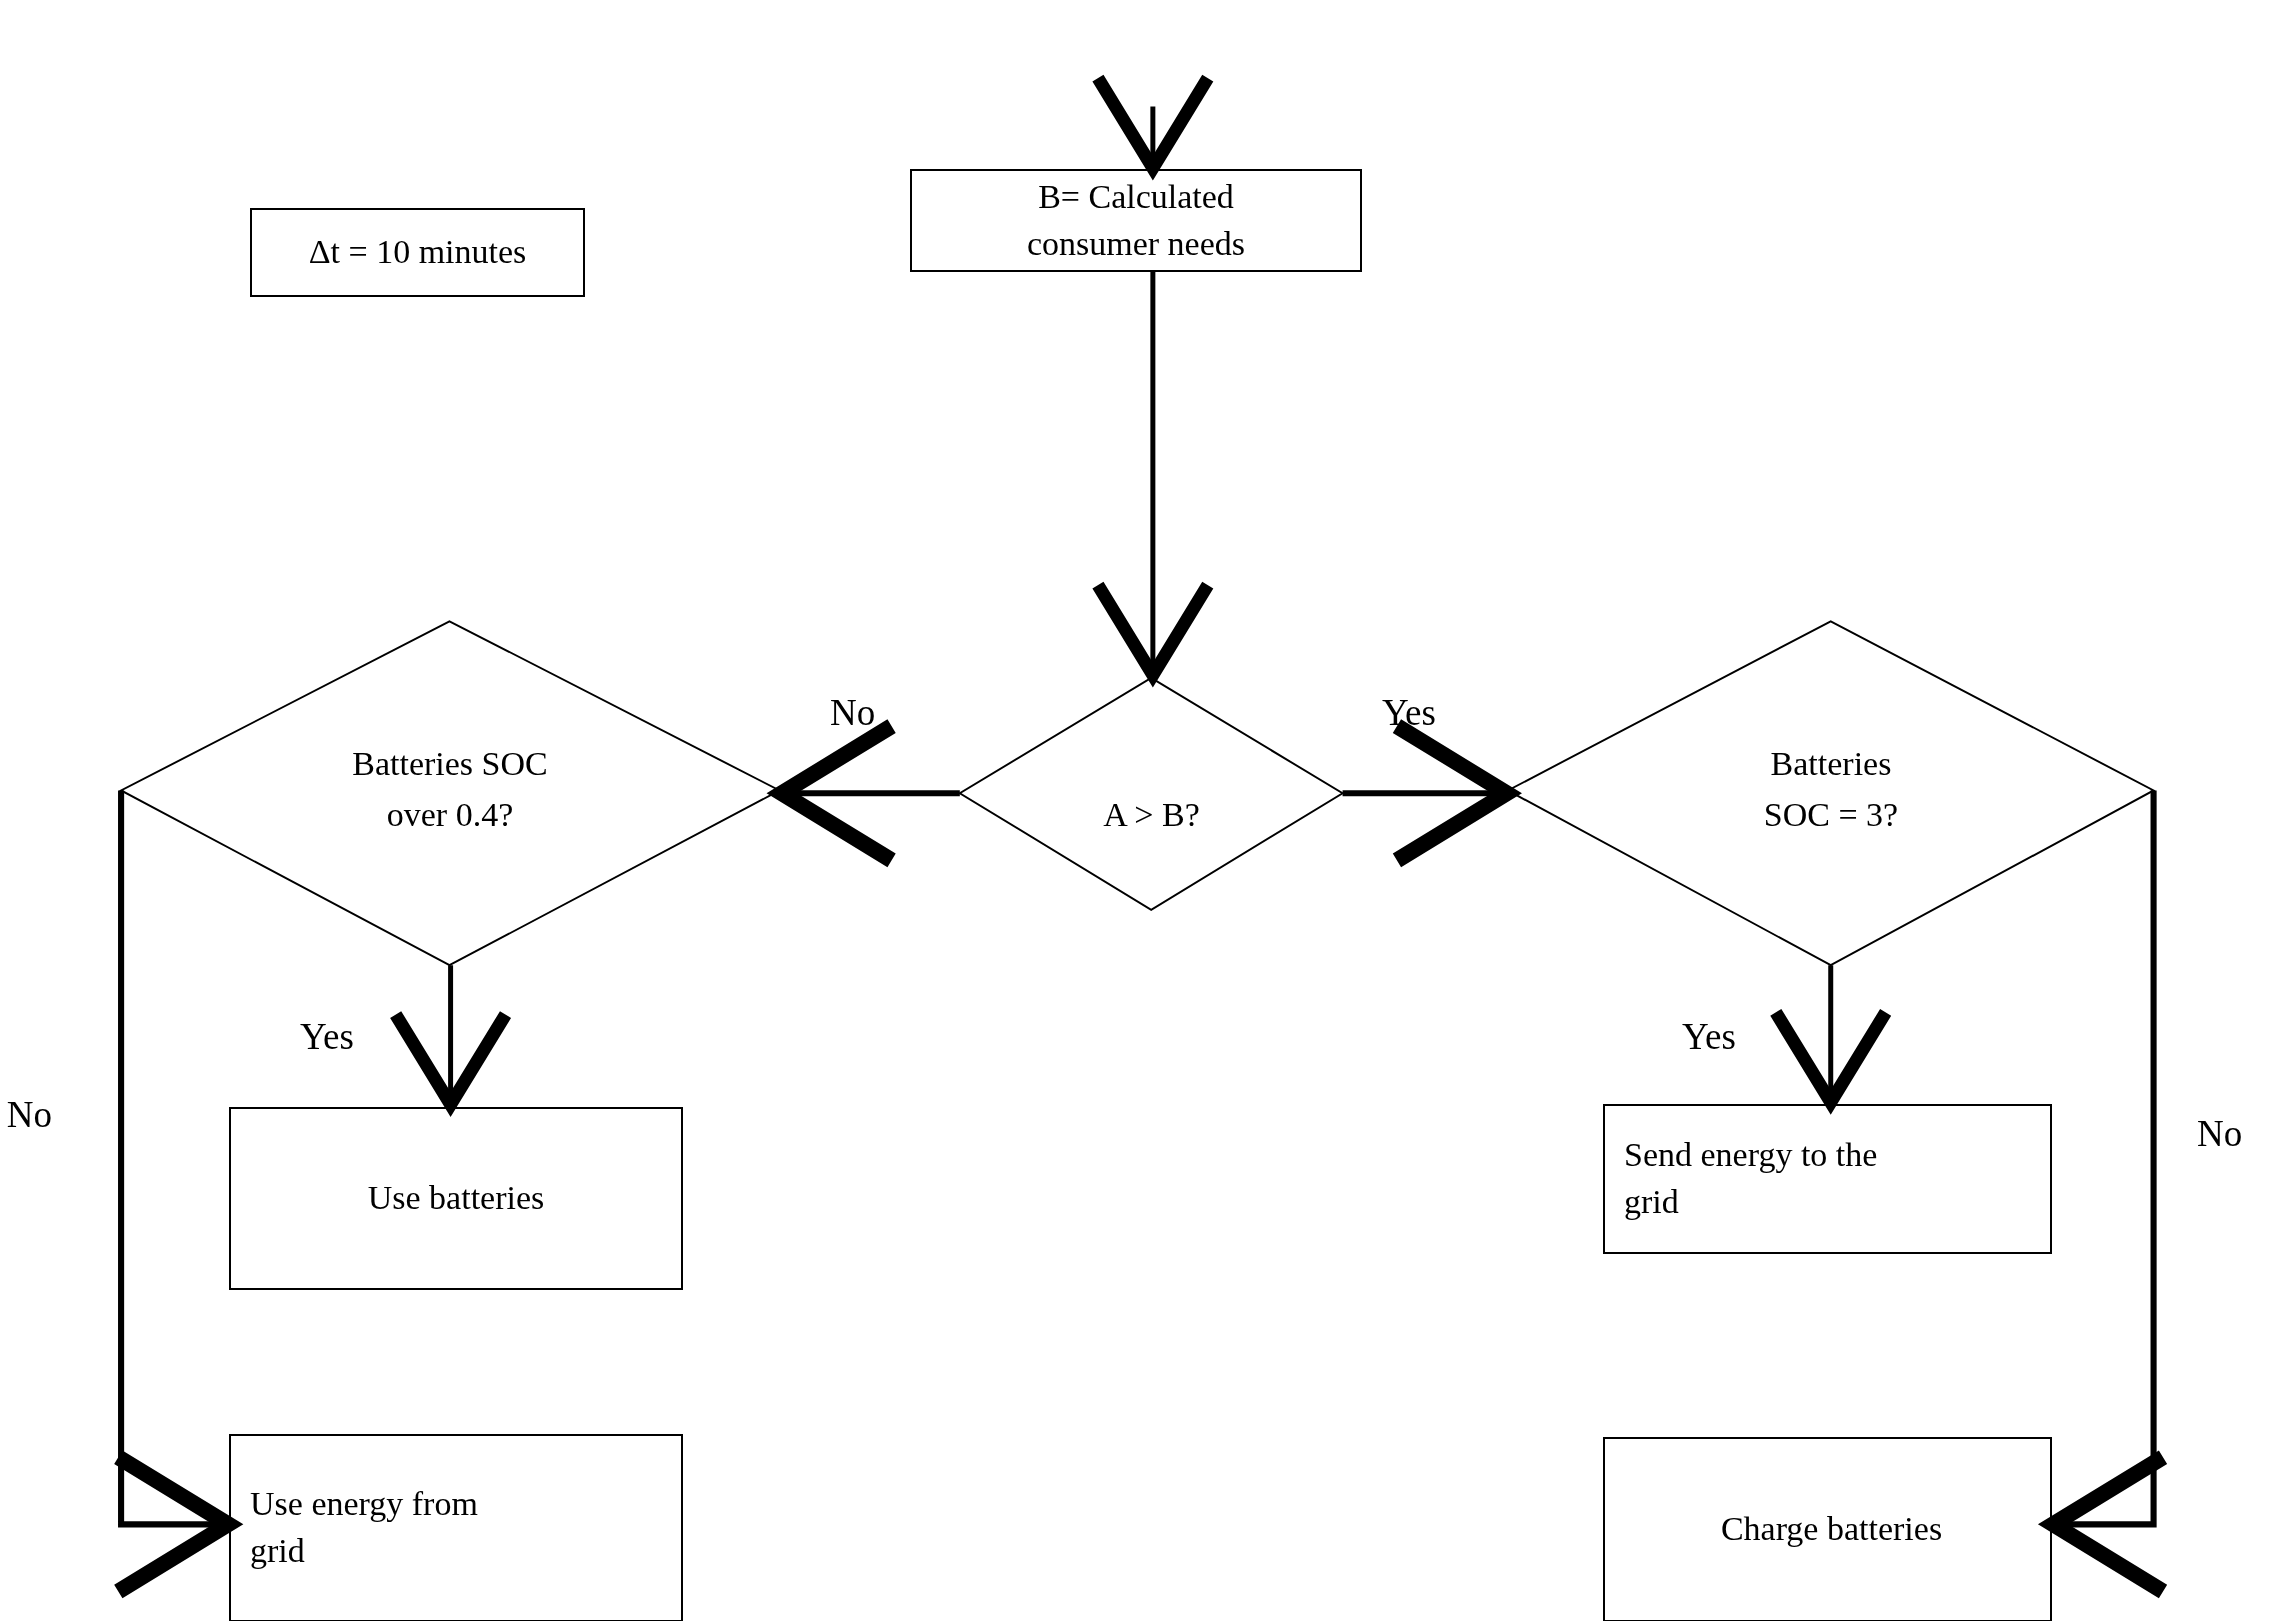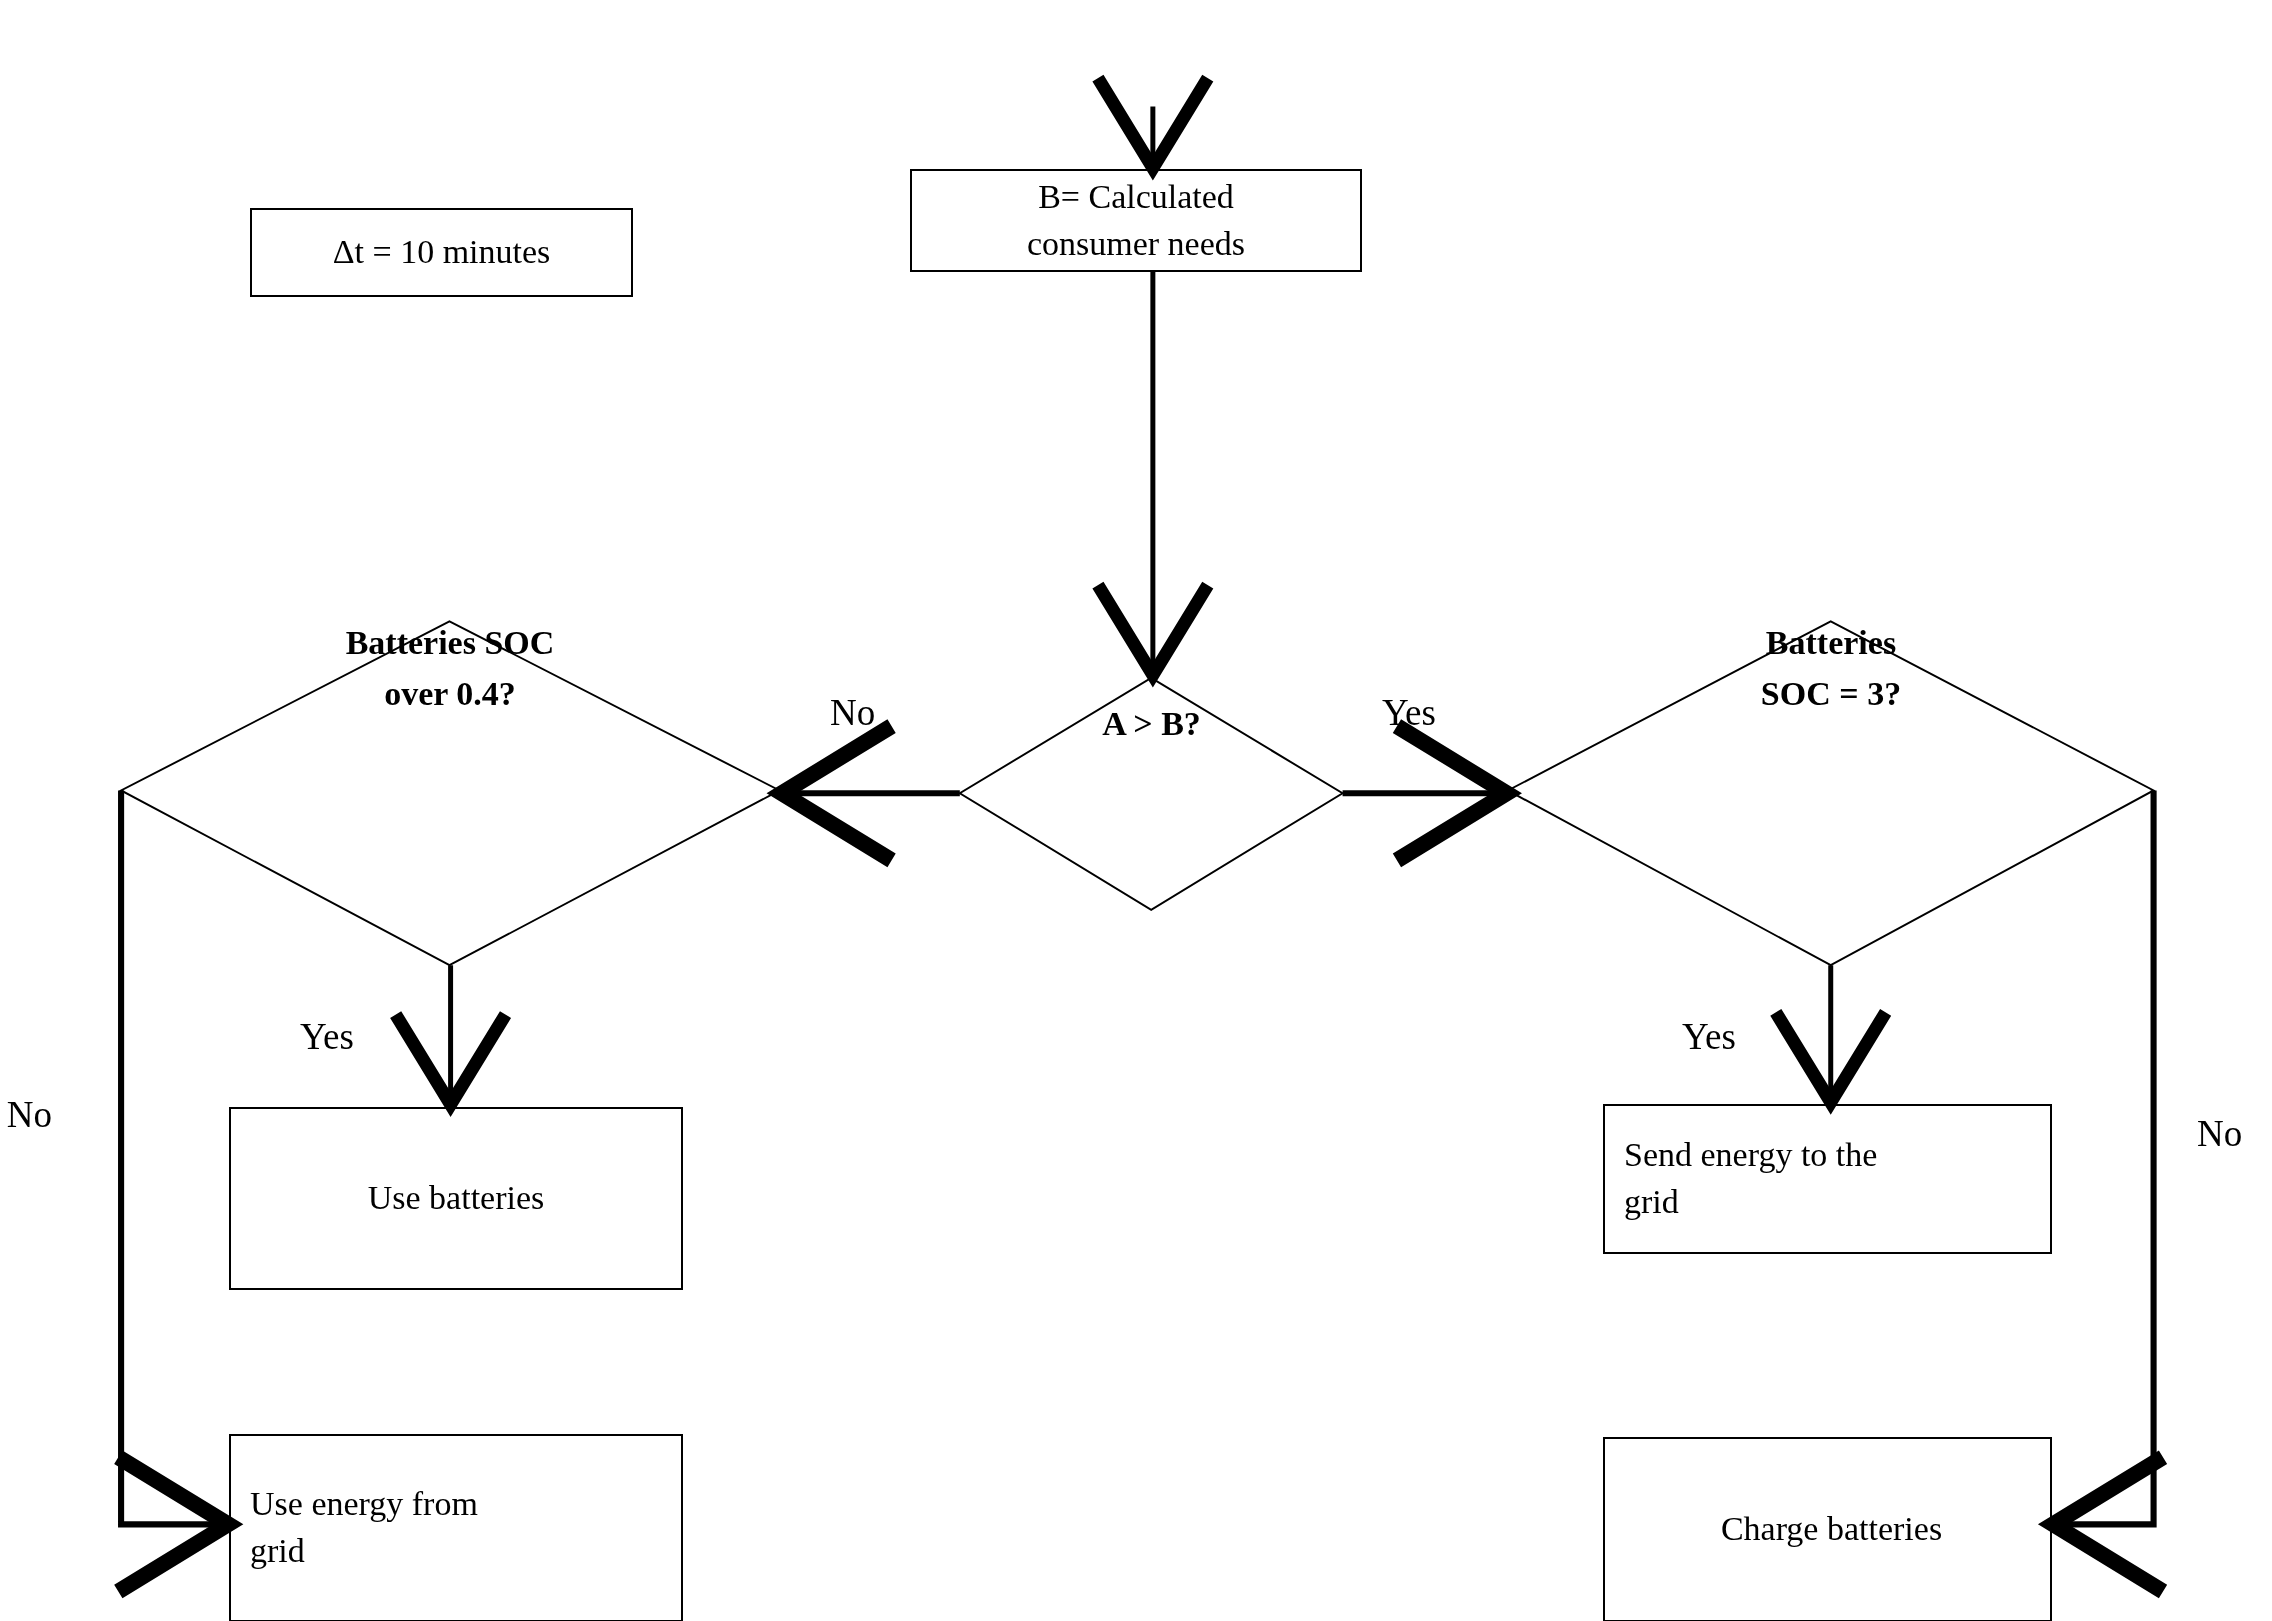--- a/index.html
+++ b/index.html
@@ -43,23 +43,22 @@
     line-height: 1.38;
     font-size: 34px;
     white-space: pre-line;
   }
   .rect.center .txt { text-align: center; }
   .rect.left    .txt { text-align: left; }
 
   .diamond-wrap {
     position: absolute;
     display: flex;
-    align-items: flex-start;
+    align-items: center;
     justify-content: center;
-    font-weight: bold;
   }
   .diamond-label {
     position: relative;
     z-index: 3;
     text-align: center;
     font-size: 34px;
     line-height: 1.5;
     white-space: pre-line;
   }
   .edge-label {
@@ -97,21 +96,21 @@
 
     <line x1="812" y1="1740" x2="812" y2="1982" stroke="#000" stroke-width="9" marker-end="url(#arrowOpen)"></line>
 
     <polyline points="218,1425 218,2748 400,2748" fill="none" stroke="#000" stroke-width="11" marker-end="url(#arrowOpen)"></polyline>
 
     <line x1="3300" y1="1740" x2="3300" y2="1978" stroke="#000" stroke-width="9" marker-end="url(#arrowOpen)"></line>
 
     <polyline points="3882,1425 3882,2748 3712,2748" fill="none" stroke="#000" stroke-width="11" marker-end="url(#arrowOpen)"></polyline>
   </svg>
 
-  <div class="node rect center" style="left:250px; top:208px; width:383px; height:89px;">
+  <div class="node rect center" style="left:250px; top:208px; width:335px; height:89px;">
     <div class="txt tbox">Δt = 10 minutes</div>
   </div>
 
 
   <div class="node rect center" style="left:229px; top:1107px; width:454px; height:183px;">
     <div class="txt">Use batteries</div>
   </div>
 
   <div class="node rect center" style="left:910px; top:169px; width:452px; height:103px;">
     <div class="txt">B= Calculated

